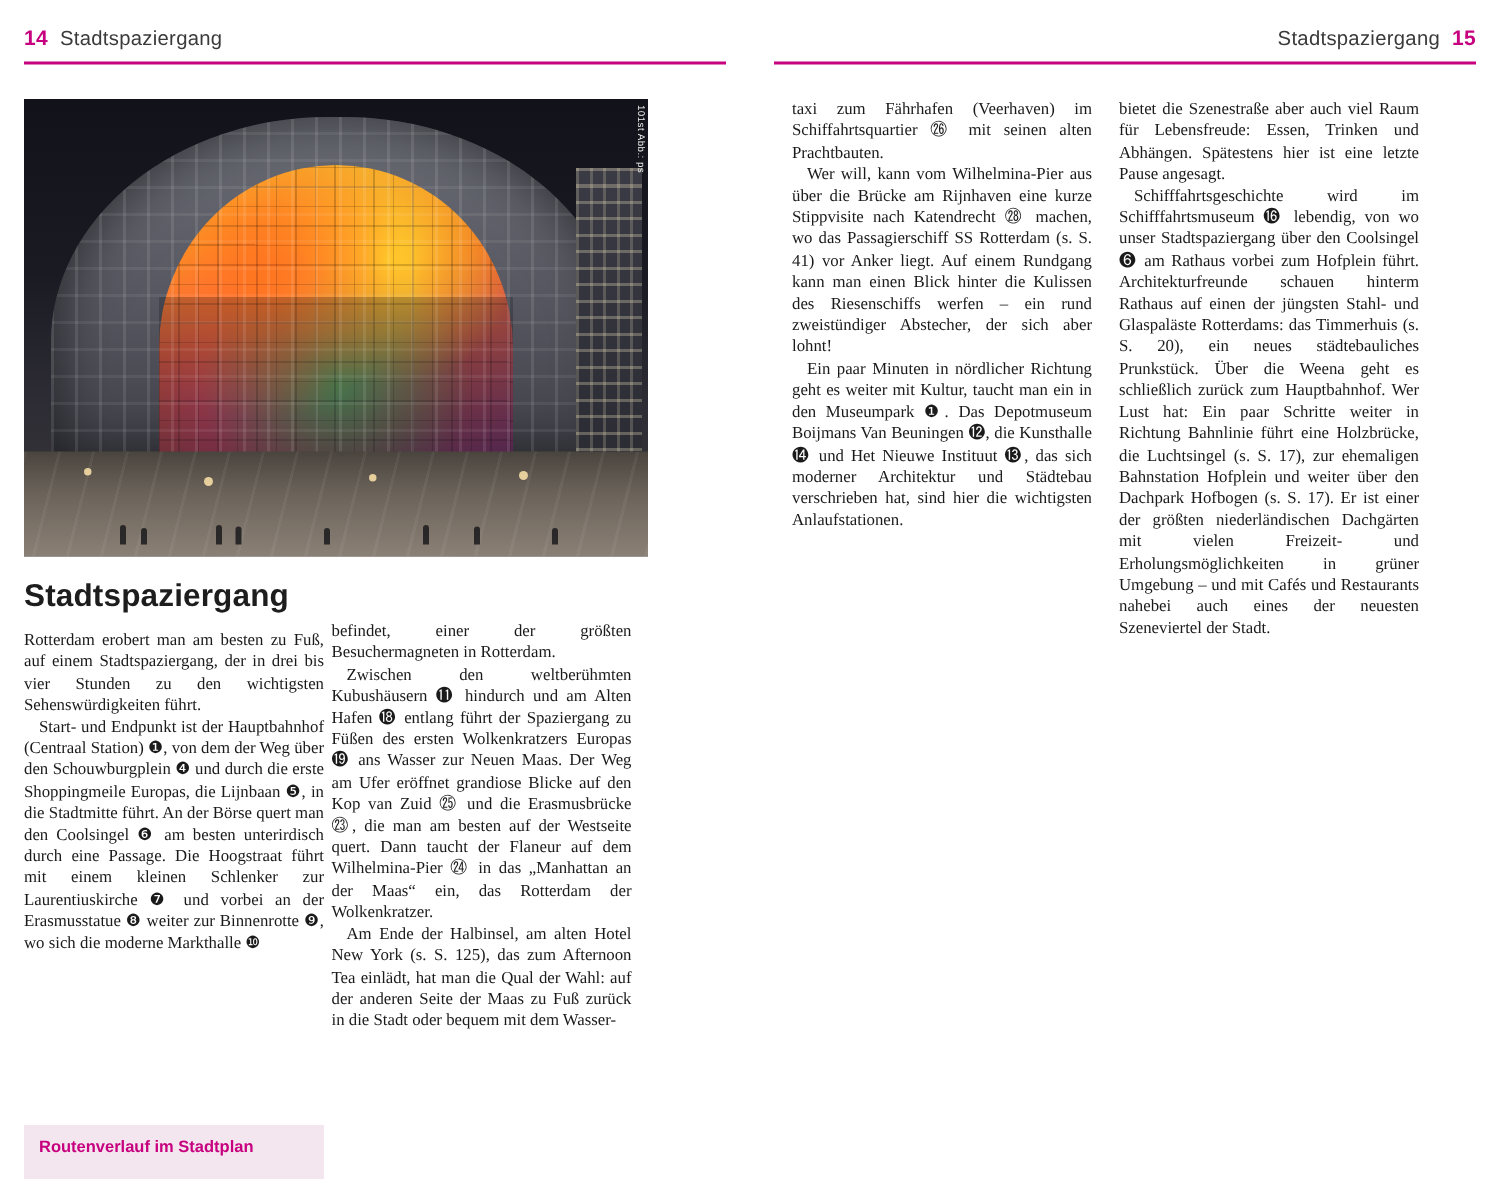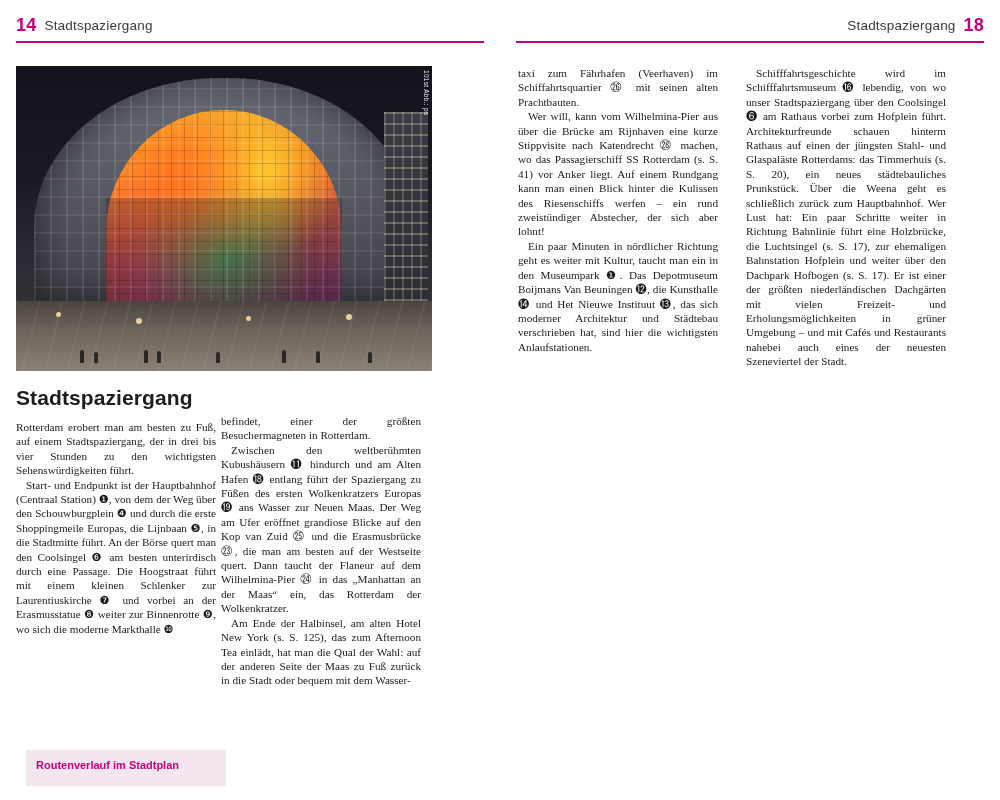--- a/index.html
+++ b/index.html
@@ -45,21 +45,21 @@
     font-size: 13.5px;
     letter-spacing: .2px;
     display: flex;
     align-items: center;
   }
   .runhead.left { left: 16px; }
   .runhead.right { right: 16px; }
   .folio {
     color: #c6007e;
     font-weight: bold;
-    font-size: 18px;
+    font-size: 14px;
   }
   .runhead .txt { color: #3a3a3a; }
   .runhead.left .txt { margin-left: 8px; }
   .runhead.right .txt { margin-right: 8px; }
 
   .rule {
     position: absolute;
     height: 2px;
     background: #c6007e;
     top: 41px;
@@ -209,21 +209,20 @@
 
   
   .infobox {
     position: absolute;
     left: 16px;
     bottom: 14px;
     width: 200px;
     background: #f4e6ef;
     padding: 9px 10px 11px 10px;
     box-sizing: border-box;
-    margin-left: 10px;
   }
   .infobox .ib-title {
     font-family: "Liberation Sans", sans-serif;
     font-size: 11px;
     font-weight: bold;
     color: #c6007e;
     margin-bottom: 4px;
   }
   .infobox .ib-text {
     font-size: 10.6px;
@@ -311,30 +310,31 @@
     <div class="infobox">
       <div class="ib-title">Routenverlauf im Stadtplan</div>
     </div>
 
   </div>
 
   <div class="leaf right">
 
     <div class="runhead right">
       <span class="txt">Stadtspaziergang</span>
-      <span class="folio">18</span>
+      <span class="folio">15</span>
     </div>
     <div class="rule right"></div>
 
-    <div class="col" style="left:18px;top:66px;width:200px">
+    <div class="col" style="left:28px;top:66px;width:200px">
       <p class="first">taxi zum Fährhafen (Veerhaven) im Schiffahrtsquartier ㉖ mit seinen alten Prachtbauten.</p>
       <p>Wer will, kann vom Wilhelmina-Pier aus über die Brücke am Rijnhaven eine kurze Stippvisite nach Katendrecht ㉘ machen, wo das Passagierschiff SS Rotterdam (s. S. 41) vor Anker liegt. Auf einem Rundgang kann man einen Blick hinter die Kulissen des Riesenschiffs werfen – ein rund zweistündiger Abstecher, der sich aber lohnt!</p>
       <p>Ein paar Minuten in nördlicher Richtung geht es weiter mit Kultur, taucht man ein in den Museumpark ❶. Das Depotmuseum Boijmans Van Beuningen ⓬, die Kunsthalle ⓮ und Het Nieuwe Instituut ⓭, das sich moderner Architektur und Städtebau verschrieben hat, sind hier die wichtigsten Anlaufstationen.</p>
     </div>
 
     <div class="col" style="left:246px;top:66px;width:200px">
+      <p class="first">bietet die Szenestraße aber auch viel Raum für Lebensfreude: Essen, Trinken und Abhängen. Spätestens hier ist eine letzte Pause angesagt.</p>
       <p>Schifffahrtsgeschichte wird im Schifffahrtsmuseum ⓰ lebendig, von wo unser Stadtspaziergang über den Coolsingel ❻ am Rathaus vorbei zum Hofplein führt. Architekturfreunde schauen hinterm Rathaus auf einen der jüngsten Stahl- und Glaspaläste Rotterdams: das Timmerhuis (s. S. 20), ein neues städtebauliches Prunkstück. Über die Weena geht es schließlich zurück zum Hauptbahnhof. Wer Lust hat: Ein paar Schritte weiter in Richtung Bahnlinie führt eine Holzbrücke, die Luchtsingel (s. S. 17), zur ehemaligen Bahnstation Hofplein und weiter über den Dachpark Hofbogen (s. S. 17). Er ist einer der größten niederländischen Dachgärten mit vielen Freizeit- und Erholungsmöglichkeiten in grüner Umgebung – und mit Cafés und Restaurants nahebei auch eines der neuesten Szeneviertel der Stadt.</p>
     </div>
 
   </div>
 
   <div class="gutter-line"></div>
 </div>
 
 </body></html>

